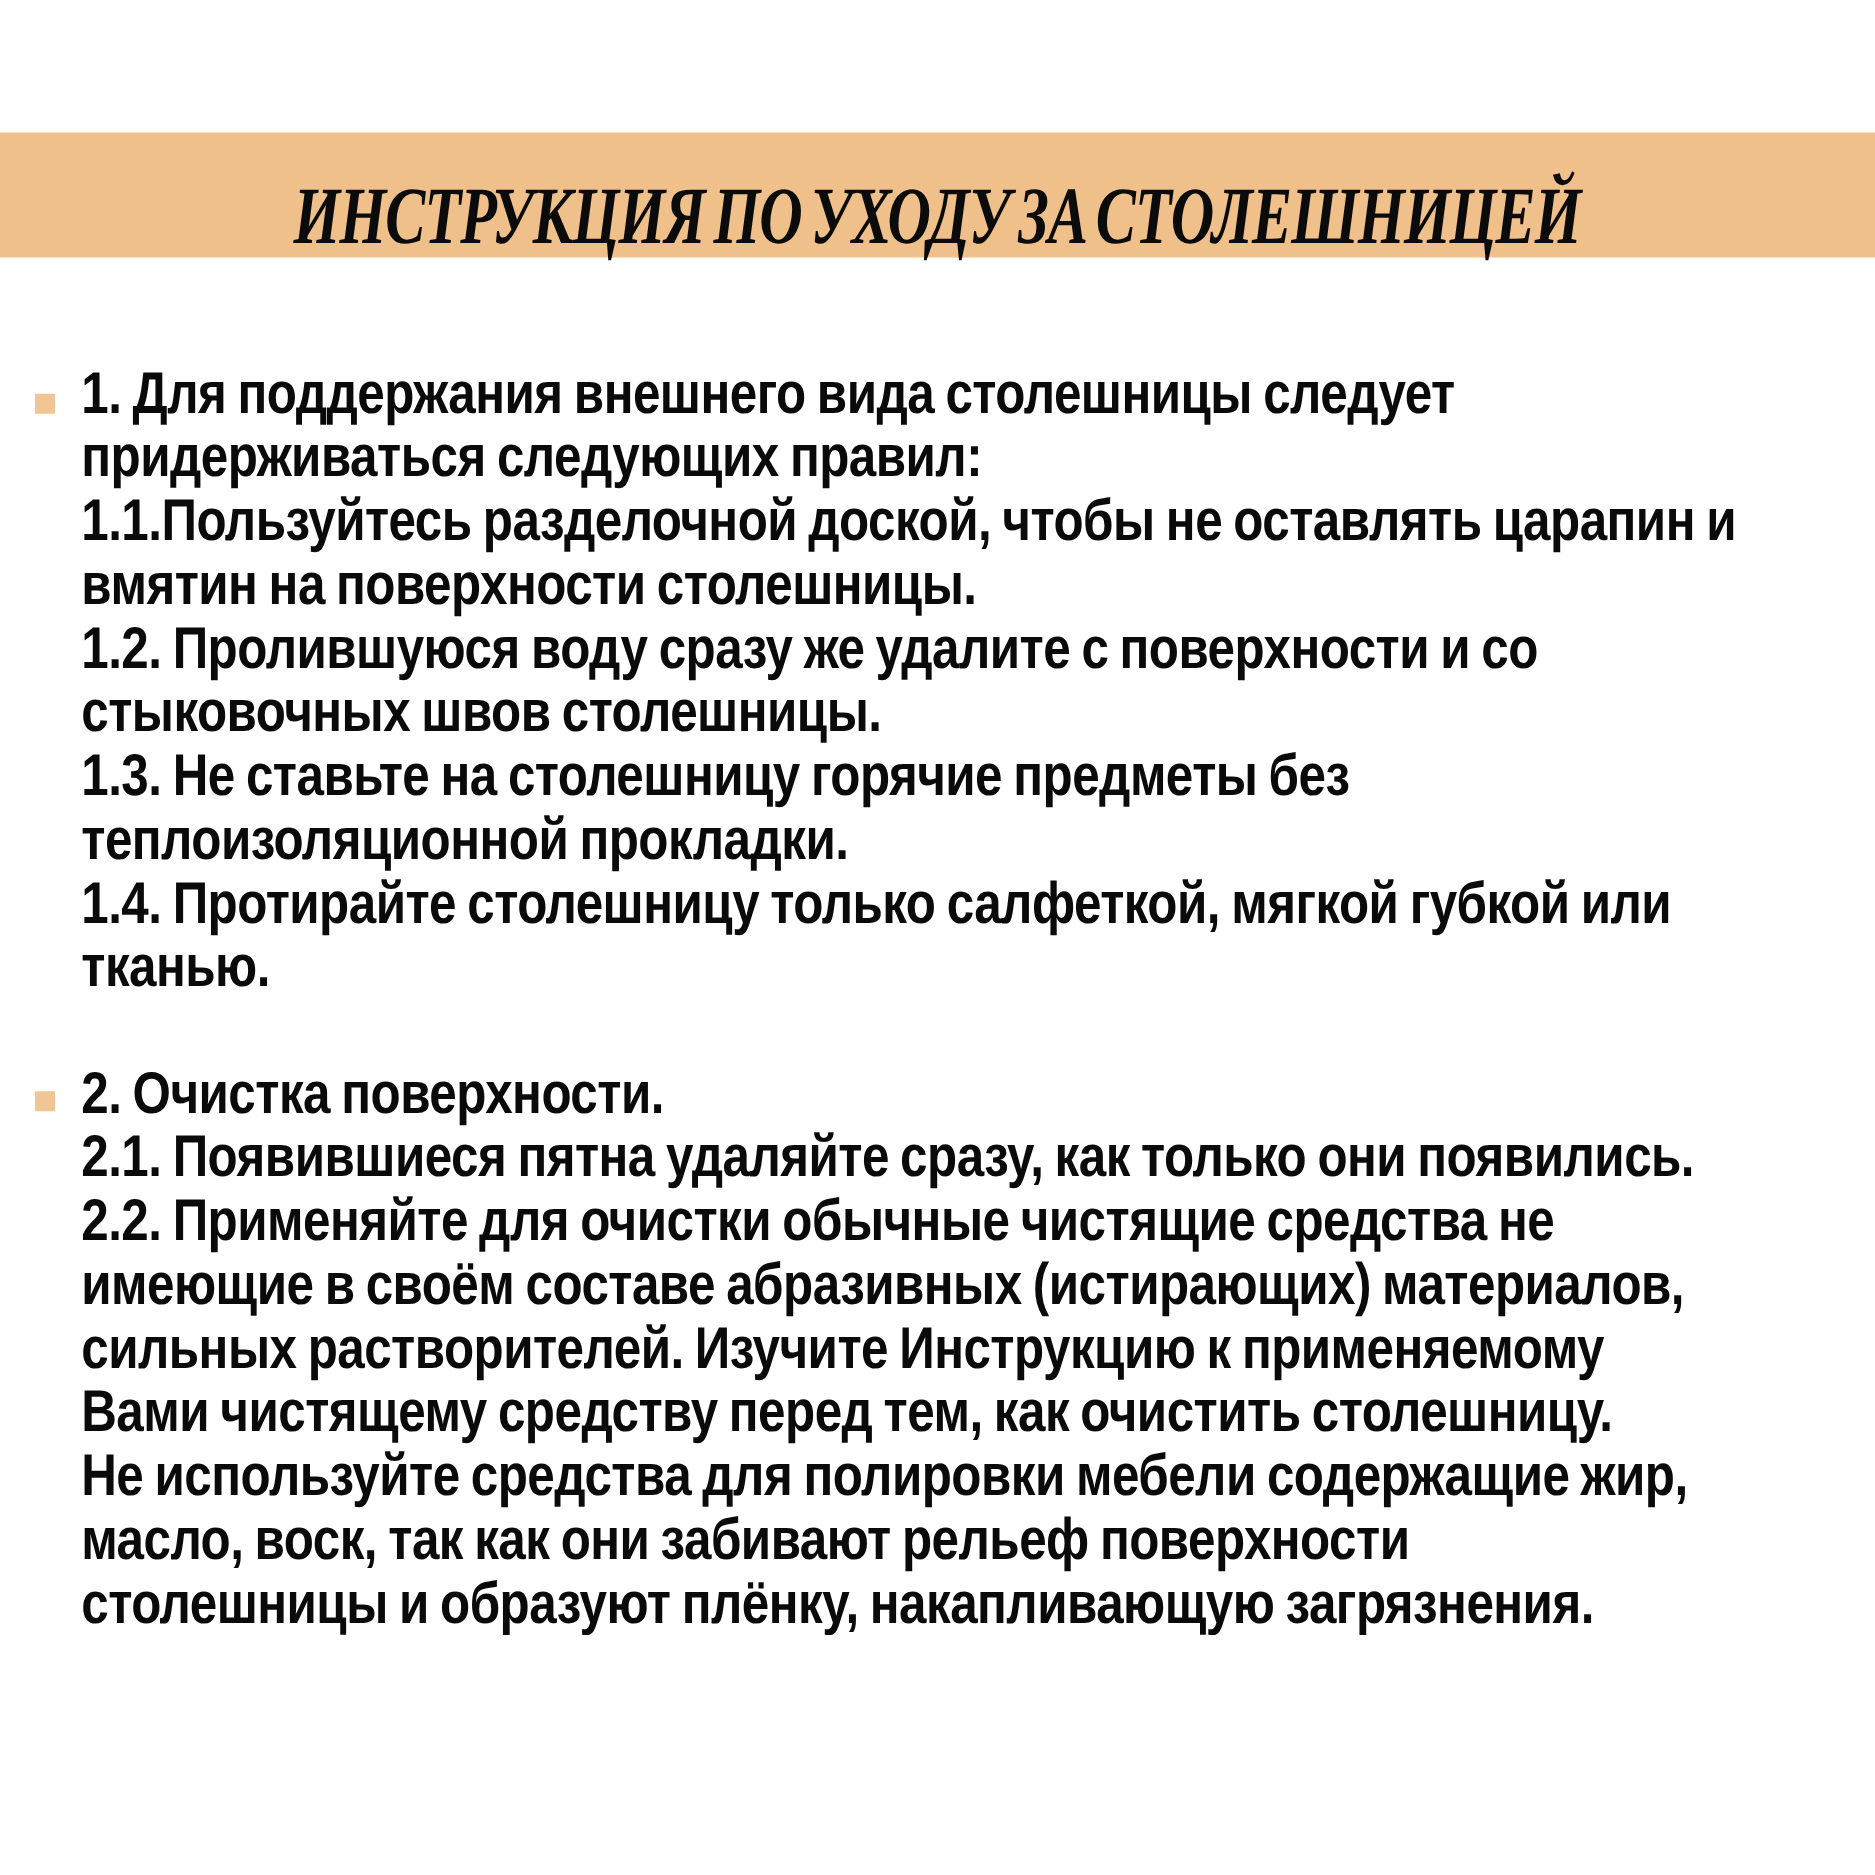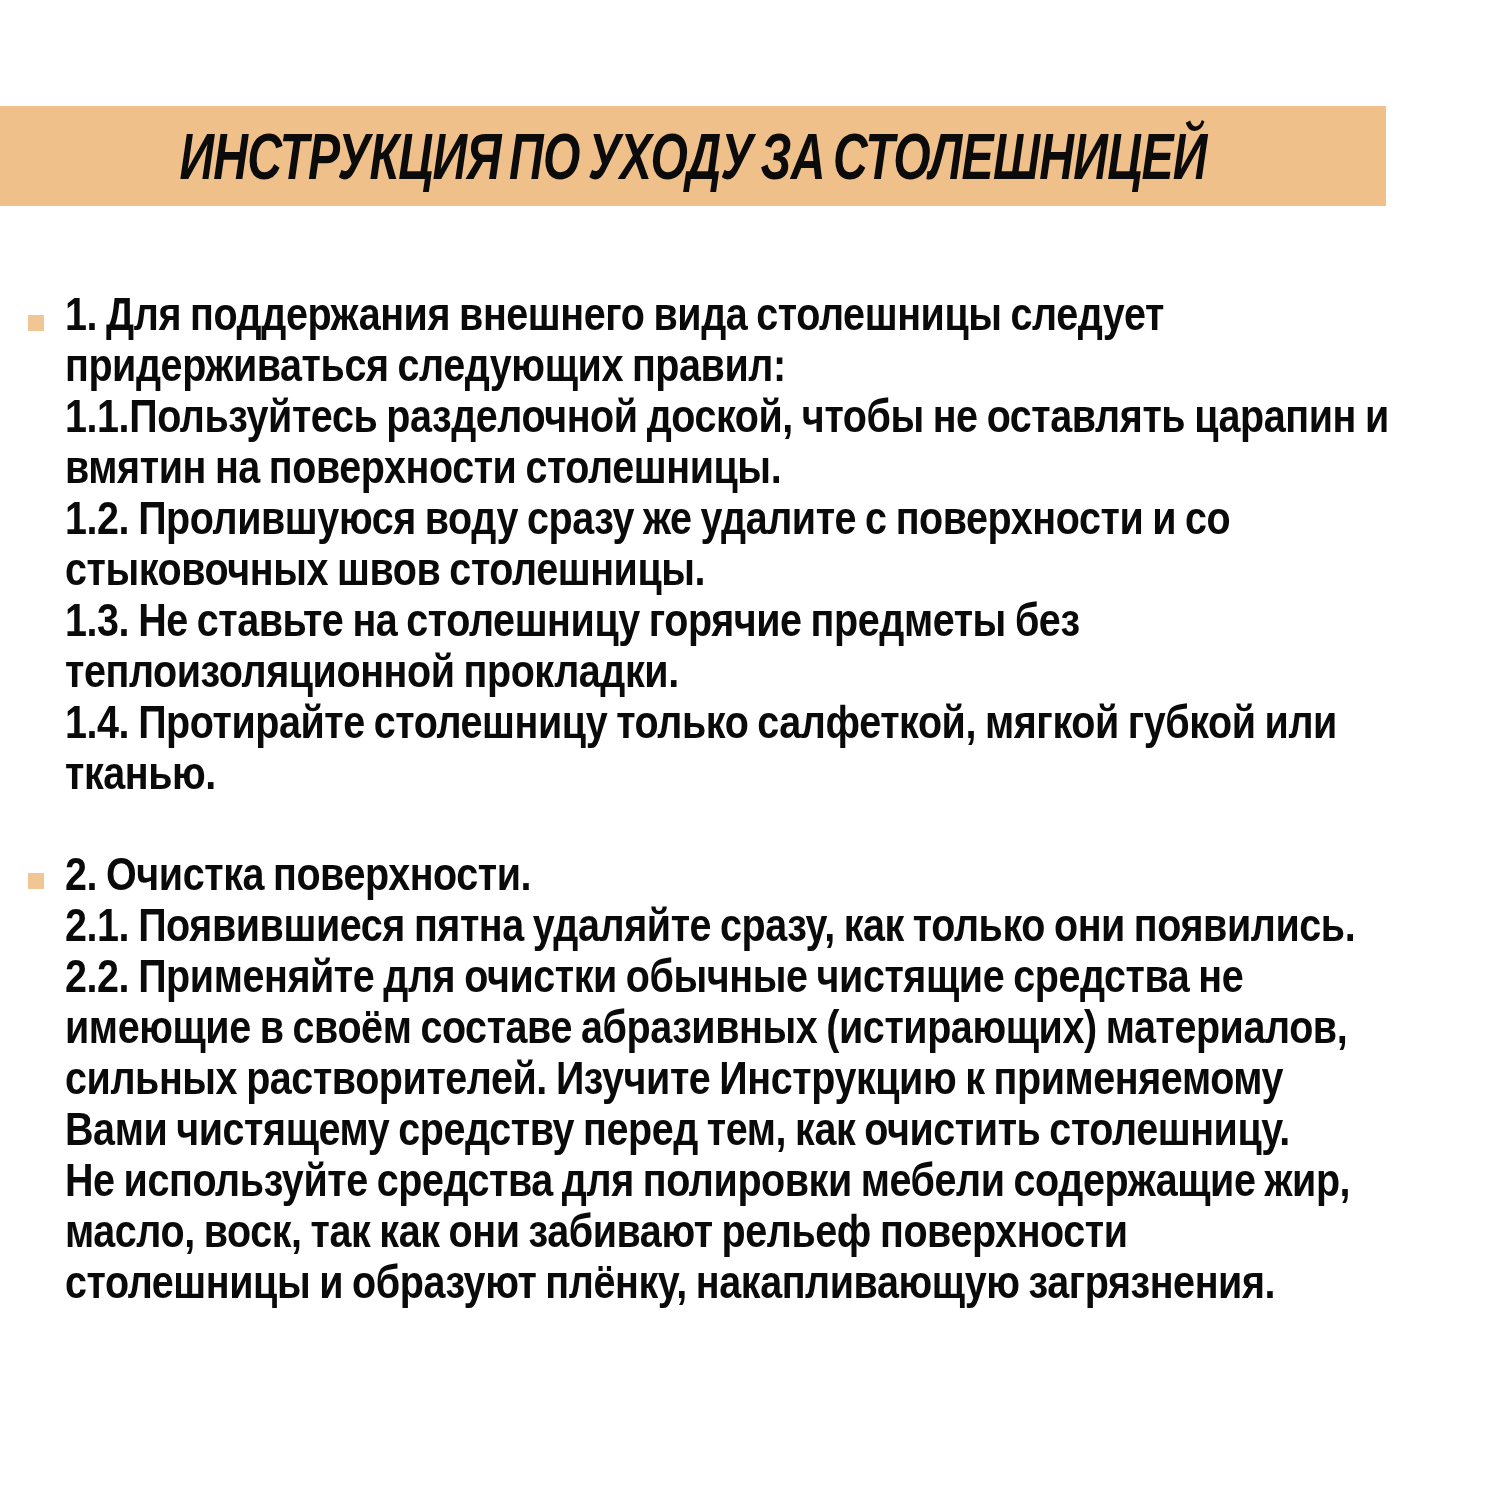--- a/index.html
+++ b/index.html
@@ -17,26 +17,27 @@
   .page {
     position: absolute;
     inset: 0;
     background: #ffffff;
     overflow: hidden;
   }
   .header-band {
     position: absolute;
     left: 0;
     top: 106px;
-    width: 1386px;
+    width: 1500px;
     height: 100px;
     background: #f0c08a;
     display: flex;
-    align-items: center;
+    align-items: flex-end;
     justify-content: center;
+    font-family: Liberation Serif, serif;
   }
   .title {
     font-size: 65px;
     font-weight: bold;
     font-style: italic;
     color: #0b0b0b;
     white-space: nowrap;
     letter-spacing: -1px;
     word-spacing: -0.09em;
     transform: scaleX(0.74);

